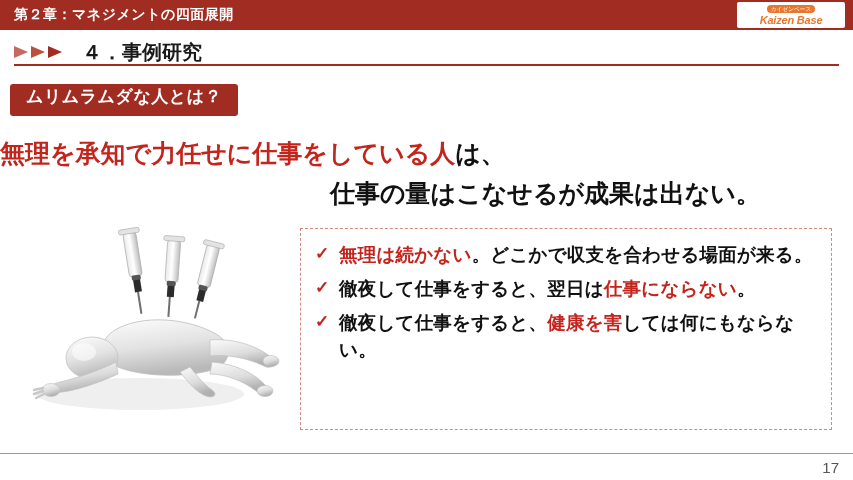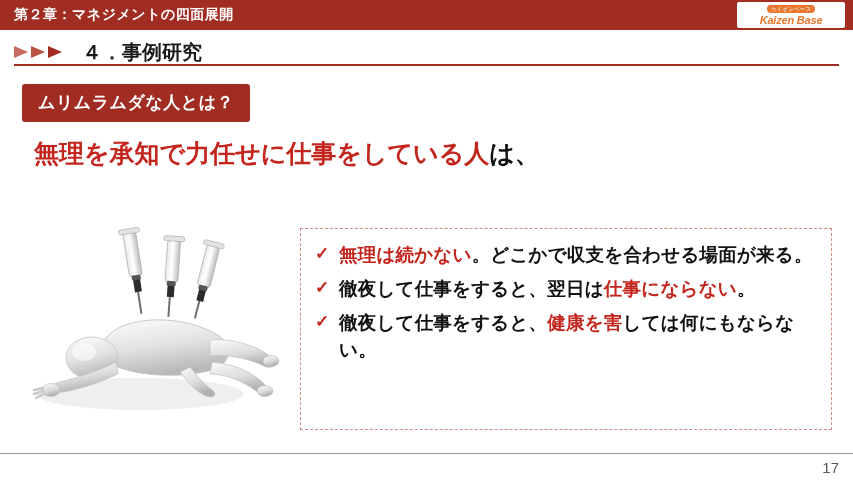--- a/index.html
+++ b/index.html
@@ -88,39 +88,38 @@
   .section-underline {
     position: absolute;
     left: 14px; top: 64px;
     width: 825px; height: 2px;
     background: #a02c22;
   }
 
   
   .banner {
     position: absolute;
-    left: 22px; top: 84px;
+    left: 10px; top: 84px;
     background: #a02c22;
     color: #ffffff;
     font-size: 17px;
     font-weight: bold;
-    padding: 7px 16px 8px 16px;
+    padding: 1px 16px 8px 16px;
     border-radius: 3px;
     white-space: nowrap;
     letter-spacing: 0.5px;
   }
 
   
   .statement {
     position: absolute;
     left: 0; top: 136px;
     width: 853px;
   }
   .statement-line1 {
-    padding-left: 34px;
     font-size: 25px;
     font-weight: bold;
     line-height: 34px;
     white-space: nowrap;
   }
   .statement-line2 {
     padding-left: 330px;
     margin-top: 6px;
     font-size: 25px;
     font-weight: bold;
@@ -219,20 +218,21 @@
     <div class="section-title">４．事例研究</div>
   </div>
   <div class="section-underline"></div>
 
   <div class="banner">ムリムラムダな人とは？</div>
 
   <div class="statement">
     <div class="statement-line1">
       <span class="red">無理を承知で力任せに仕事をしている人</span><span class="blk">は、</span>
     </div>
+    <div class="statement-line2">仕事の量はこなせるが成果は出ない。</div>
   </div>
 
   <div class="figure">
     <svg width="270" height="200" viewBox="0 0 270 200">
       <defs>
         <linearGradient id="bodyG" x1="0" y1="0" x2="0.3" y2="1">
           <stop offset="0%" stop-color="#fdfdfd"></stop>
           <stop offset="55%" stop-color="#e2e2e2"></stop>
           <stop offset="100%" stop-color="#b9b9b9"></stop>
         </linearGradient>

